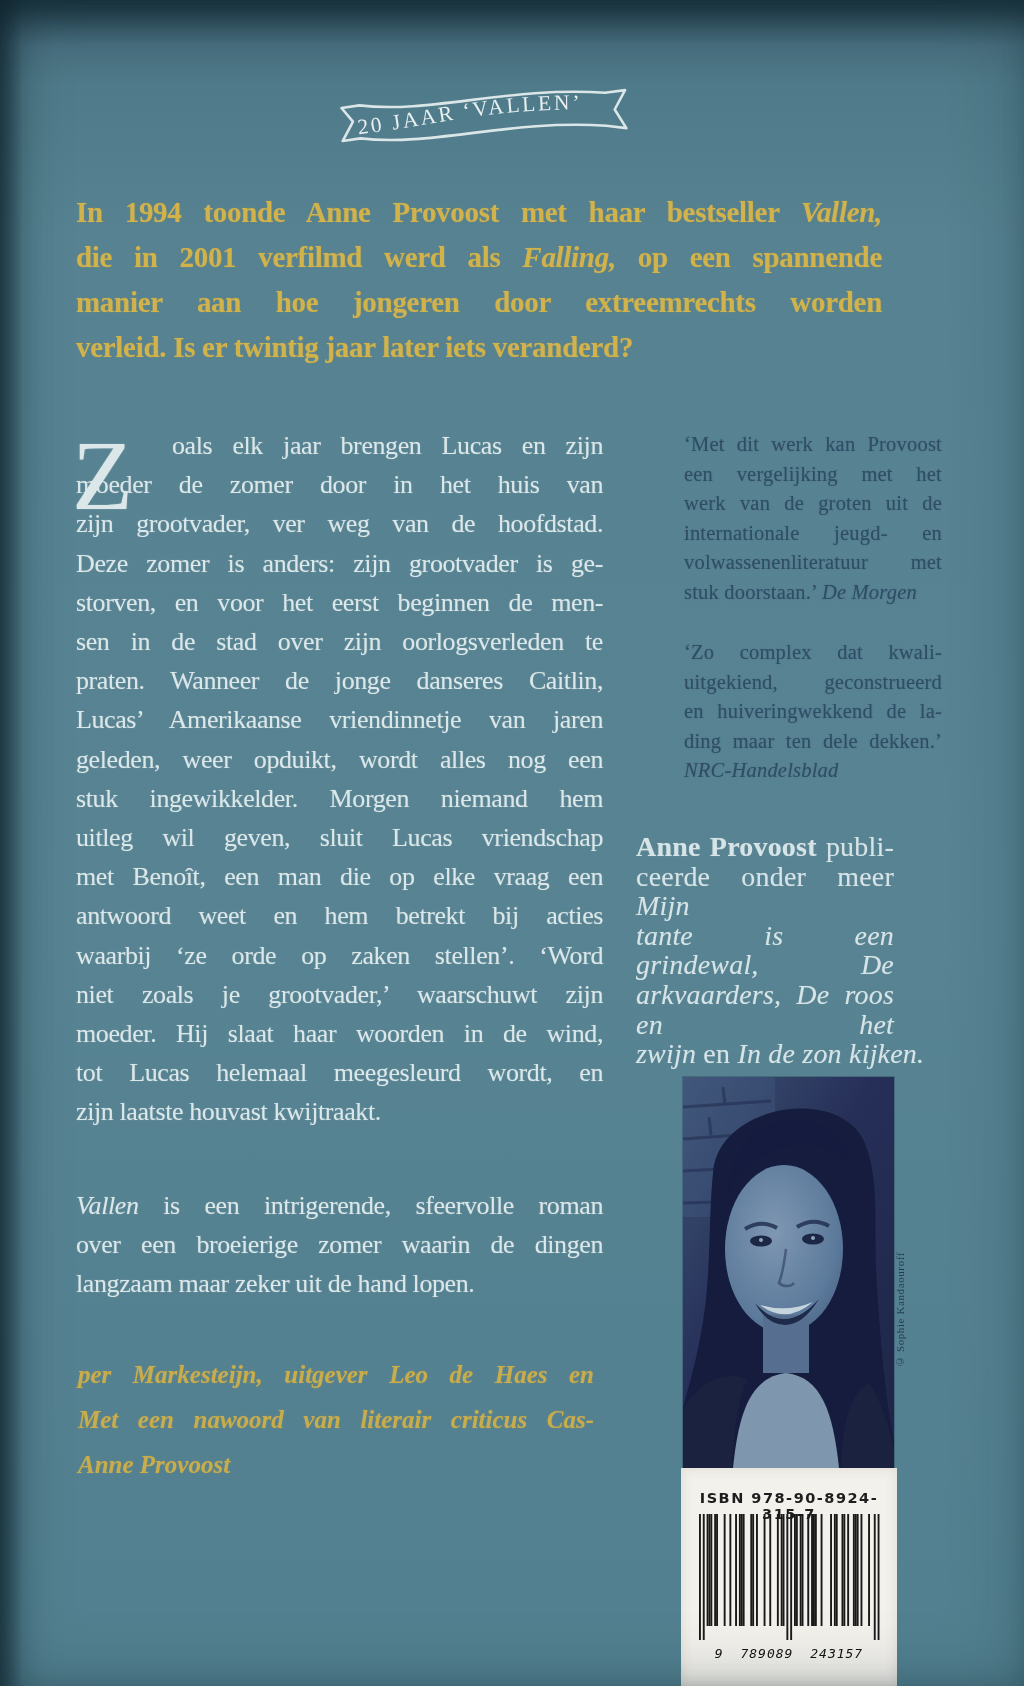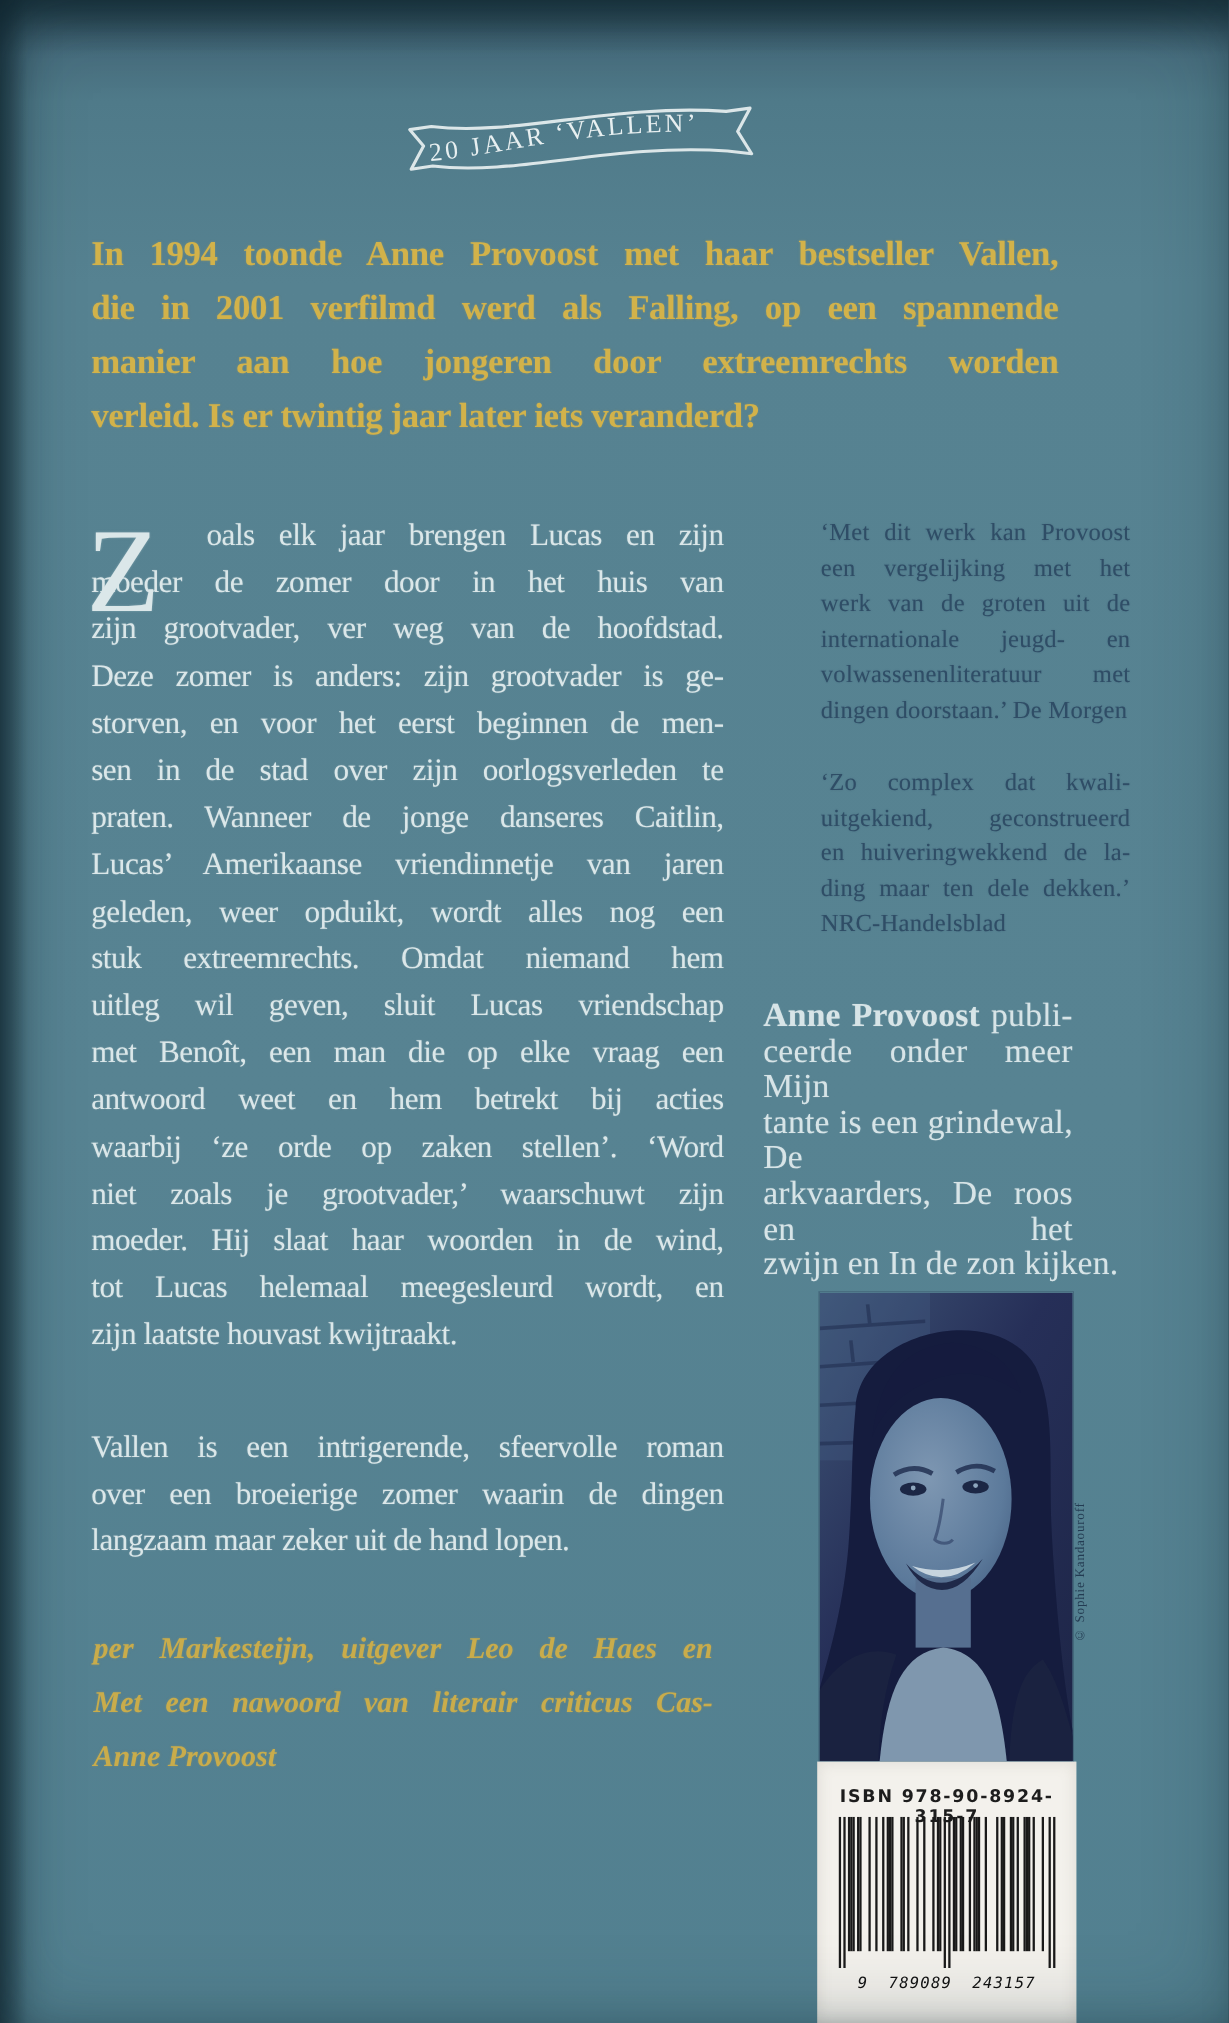--- a/index.html
+++ b/index.html
@@ -11,21 +11,21 @@
   .vignette{position:absolute;inset:0;pointer-events:none;
     box-shadow:inset 0 0 70px rgba(20,42,52,.28), inset 26px 0 34px -14px rgba(14,36,46,.55), inset 0 26px 30px -14px rgba(14,36,46,.6);}
   .topband{position:absolute;left:0;top:0;width:1024px;height:46px;
     background:linear-gradient(180deg,rgba(38,66,78,.8),rgba(38,66,78,0));}
   .leftband{position:absolute;left:0;top:0;width:22px;height:1686px;
     background:linear-gradient(90deg,rgba(16,38,50,.5),rgba(16,38,50,0));}
 
   .abs{position:absolute;}
   .ln{white-space:nowrap;}
   .ln.j{white-space:normal;text-align:justify;text-align-last:justify;}
-  .it{}
+  .it{font-style:italic;}
   .bd{font-weight:bold;}
 
   
   .banner-wrap{left:330px;top:84px;width:312px;height:72px;transform:rotate(-2deg);}
 
   
   .intro{left:76px;top:190px;width:806px;color:#d2b24a;font-weight:bold;
     font-size:29px;line-height:45px;letter-spacing:-0.3px;
     text-shadow:0 0 2px rgba(210,178,74,.35);}
 
@@ -91,21 +91,21 @@
     <span class="dropcap">Z</span>
   <div class="ln j"><span>oals elk jaar brengen Lucas en zijn</span></div>
       <div class="ln j"><span>moeder de zomer door in het huis van</span></div>
       <div class="ln j"><span>zijn grootvader, ver weg van de hoofdstad.</span></div>
       <div class="ln j"><span>Deze zomer is anders: zijn grootvader is ge-</span></div>
       <div class="ln j"><span>storven, en voor het eerst beginnen de men-</span></div>
       <div class="ln j"><span>sen in de stad over zijn oorlogsverleden te</span></div>
       <div class="ln j"><span>praten. Wanneer de jonge danseres Caitlin,</span></div>
       <div class="ln j"><span>Lucas’ Amerikaanse vriendinnetje van jaren</span></div>
       <div class="ln j"><span>geleden, weer opduikt, wordt alles nog een</span></div>
-      <div class="ln j"><span>stuk extreemrechts. Omdat niemand hem</span></div>
+      <div class="ln j"><span>stuk ingewikkelder. Morgen niemand hem</span></div>
       <div class="ln j"><span>uitleg wil geven, sluit Lucas vriendschap</span></div>
       <div class="ln j"><span>met Benoît, een man die op elke vraag een</span></div>
       <div class="ln j"><span>antwoord weet en hem betrekt bij acties</span></div>
       <div class="ln j"><span>waarbij ‘ze orde op zaken stellen’. ‘Word</span></div>
       <div class="ln j"><span>niet zoals je grootvader,’ waarschuwt zijn</span></div>
       <div class="ln j"><span>moeder. Hij slaat haar woorden in de wind,</span></div>
       <div class="ln j"><span>tot Lucas helemaal meegesleurd wordt, en</span></div>
       <div class="ln"><span>zijn laatste houvast kwijtraakt.</span></div>
     </div>
 
@@ -120,21 +120,21 @@
       <div class="ln j"><span>Met een nawoord van literair criticus Cas-</span></div>
       <div class="ln"><span>Anne Provoost</span></div>
     </div>
 
   <div class="abs quote">
       <div class="ln j"><span>‘Met dit werk kan Provoost</span></div>
       <div class="ln j"><span>een vergelijking met het</span></div>
       <div class="ln j"><span>werk van de groten uit de</span></div>
       <div class="ln j"><span>internationale jeugd- en</span></div>
       <div class="ln j"><span>volwassenenliteratuur met</span></div>
-      <div class="ln"><span>dingen doorstaan.’ </span><span class="it">De Morgen</span></div>
+      <div class="ln"><span>stuk doorstaan.’ </span><span class="it">De Morgen</span></div>
     </div>
   <div class="abs quote quote2">
       <div class="ln j"><span>‘Zo complex dat kwali-</span></div>
       <div class="ln j"><span>uitgekiend, geconstrueerd</span></div>
       <div class="ln j"><span>en huiveringwekkend de la-</span></div>
       <div class="ln j"><span>ding maar ten dele dekken.’</span></div>
       <div class="ln"><span class="it">NRC-Handelsblad</span></div>
     </div>
 
   <div class="abs bio">

